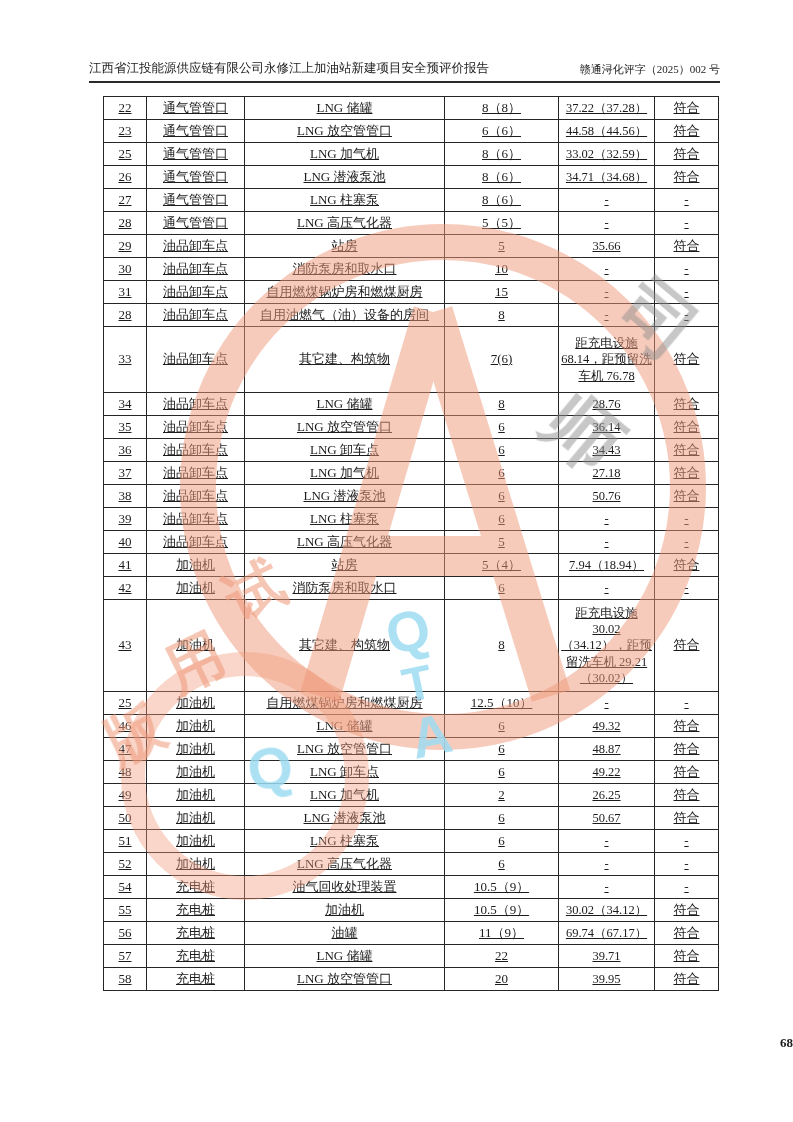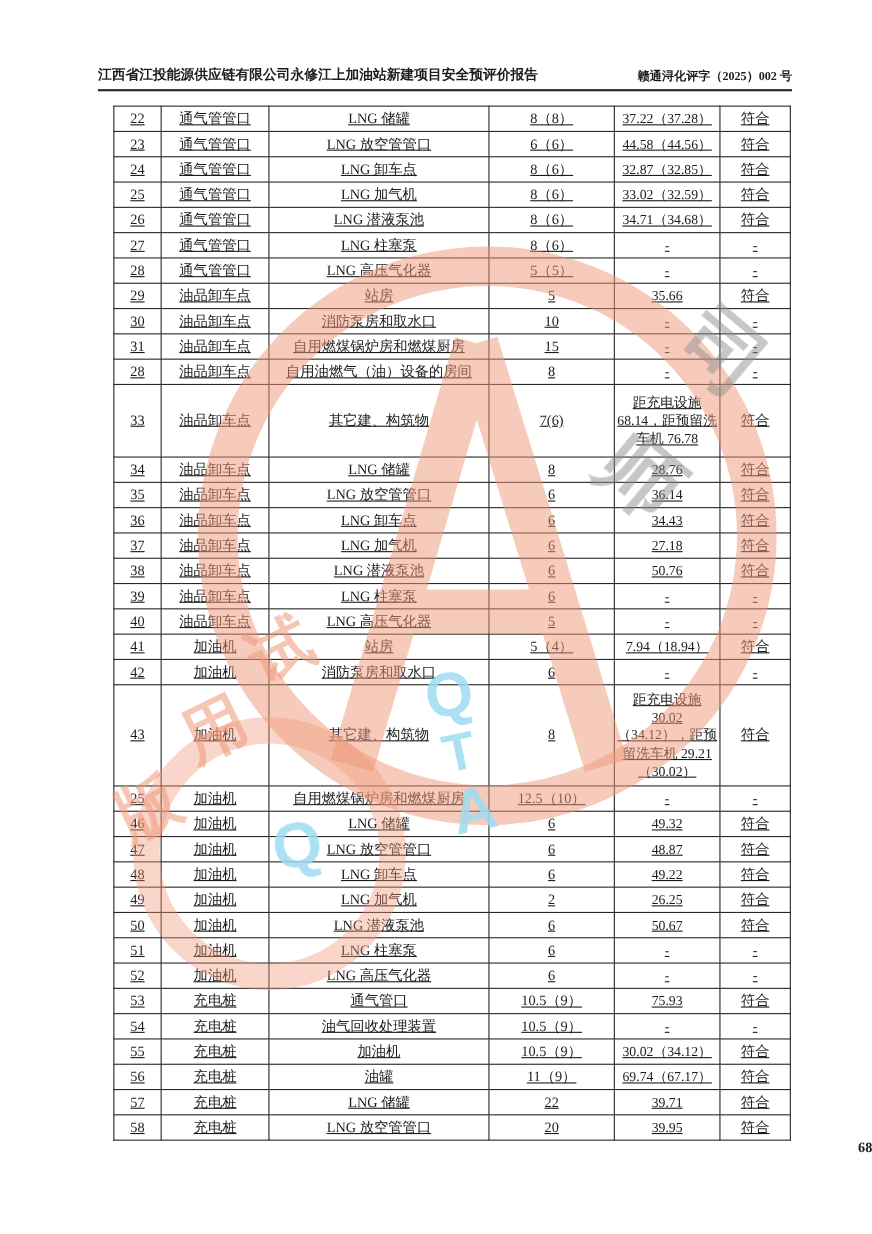--- a/index.html
+++ b/index.html
@@ -1,19 +1,19 @@
 <!DOCTYPE html>
 <html><head>
 <meta charset="utf-8">
 <style>
   html,body{margin:0;padding:0;background:#e8e8e8;}
   .page{position:relative;width:793px;height:1122px;background:#ffffff;overflow:hidden;
         font-family:"Liberation Serif","DejaVu Serif",serif;color:#1c1c1c;}
   .header{position:absolute;left:89px;right:73px;top:60px;display:flex;justify-content:space-between;
-          align-items:flex-end;border-bottom:2px solid #2a2a2a;padding-bottom:4px;font-weight:bold;}
+          align-items:flex-end;border-bottom:2px solid #2a2a2a;padding-bottom:4px;font-weight:normal;}
   .header-left{font-family:"Liberation Sans","DejaVu Sans",sans-serif;font-size:12.5px;}
   .header-right{font-family:"Liberation Serif","DejaVu Serif",serif;font-size:11px;white-space:nowrap;}
   table.dist{position:absolute;left:103px;top:96px;width:615px;border-collapse:collapse;
              table-layout:fixed;font-size:13px;text-decoration:underline;}
   table.dist td{border:1.5px solid #262626;text-align:center;vertical-align:middle;
                 padding:0 2px;line-height:1.3;}
   table.dist tr{height:23px;}
   table.dist tr.tall-a{height:66px;}
   table.dist tr.tall-b{height:92px;}
   td.cell-actual{font-size:12.5px;}
@@ -51,28 +51,20 @@
         </tr>
         <tr>
           <td class="cell-no">23</td>
           <td class="cell-category">通气管管口</td>
           <td class="cell-item">LNG 放空管管口</td>
           <td class="cell-required">6（6）</td>
           <td class="cell-actual">44.58（44.56）</td>
           <td class="cell-conclusion">符合</td>
         </tr>
         <tr>
-          <td class="cell-no">24</td>
-          <td class="cell-category">通气管管口</td>
-          <td class="cell-item">LNG 卸车点</td>
-          <td class="cell-required">8（6）</td>
-          <td class="cell-actual">32.87（32.85）</td>
-          <td class="cell-conclusion">符合</td>
-        </tr>
-        <tr>
           <td class="cell-no">25</td>
           <td class="cell-category">通气管管口</td>
           <td class="cell-item">LNG 加气机</td>
           <td class="cell-required">8（6）</td>
           <td class="cell-actual">33.02（32.59）</td>
           <td class="cell-conclusion">符合</td>
         </tr>
         <tr>
           <td class="cell-no">26</td>
           <td class="cell-category">通气管管口</td>
@@ -273,28 +265,20 @@
           <td class="cell-actual">-</td>
           <td class="cell-conclusion">-</td>
         </tr>
         <tr>
           <td class="cell-no">52</td>
           <td class="cell-category">加油机</td>
           <td class="cell-item">LNG 高压气化器</td>
           <td class="cell-required">6</td>
           <td class="cell-actual">-</td>
           <td class="cell-conclusion">-</td>
-        </tr>
-        <tr>
-          <td class="cell-no">53</td>
-          <td class="cell-category">充电桩</td>
-          <td class="cell-item">通气管口</td>
-          <td class="cell-required">10.5（9）</td>
-          <td class="cell-actual">75.93</td>
-          <td class="cell-conclusion">符合</td>
         </tr>
         <tr>
           <td class="cell-no">54</td>
           <td class="cell-category">充电桩</td>
           <td class="cell-item">油气回收处理装置</td>
           <td class="cell-required">10.5（9）</td>
           <td class="cell-actual">-</td>
           <td class="cell-conclusion">-</td>
         </tr>
         <tr>

